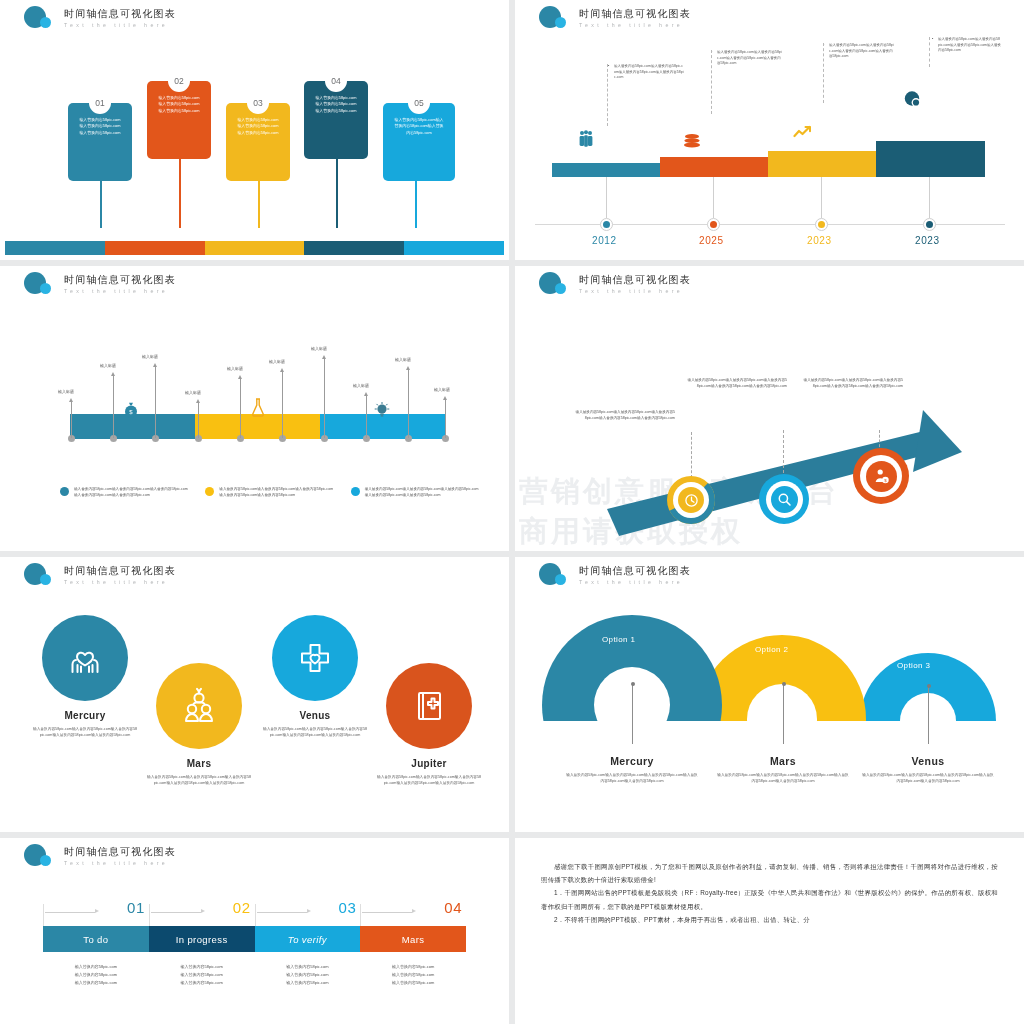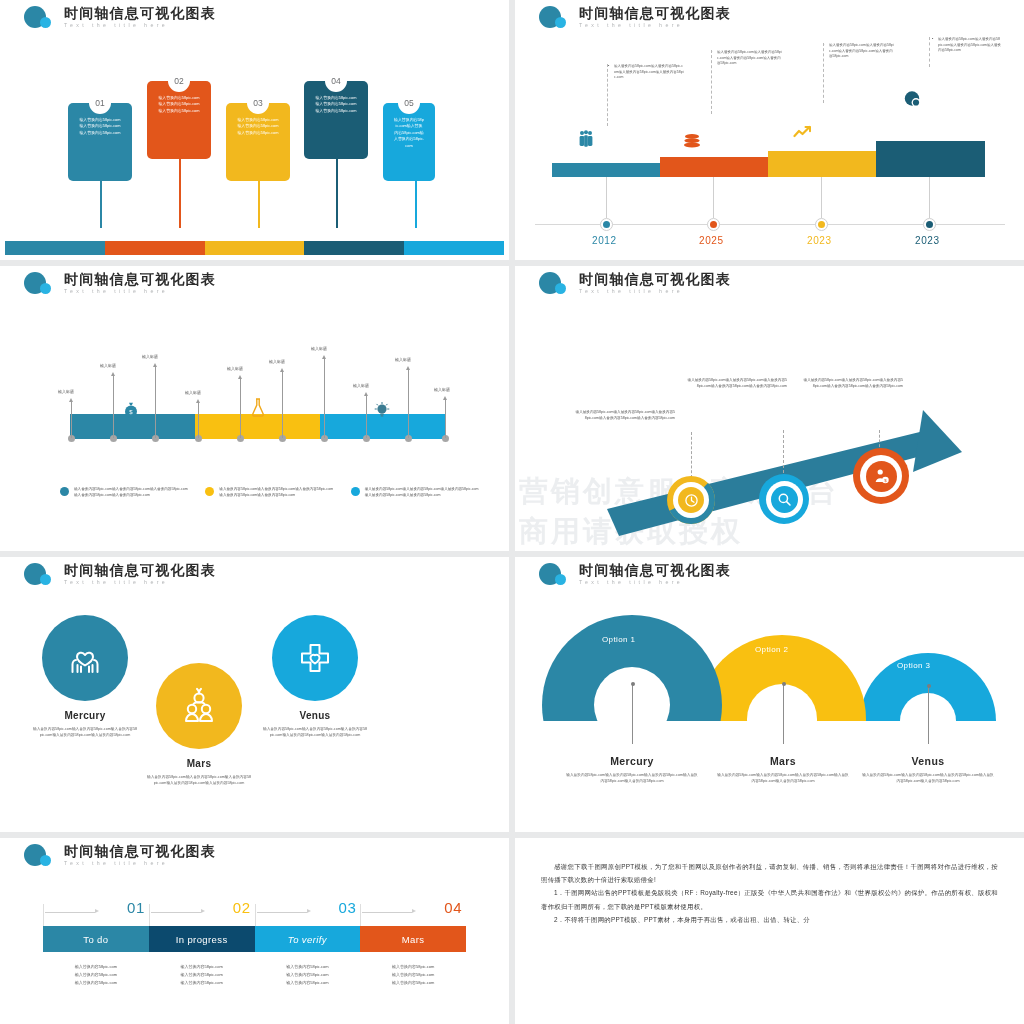--- a/index.html
+++ b/index.html
@@ -30,21 +30,21 @@
   .hdr-logo .big {
     position: absolute; left: 2px; top: 1px; width: 22px; height: 22px;
     border-radius: 50%; background: #2b87a6;
   }
   .hdr-logo .small {
     position: absolute; left: 18px; top: 12px; width: 11px; height: 11px;
     border-radius: 50%; background: #29b3e3;
   }
   .hdr-txt { display: flex; flex-direction: column; justify-content: center; }
   .hdr-title {
-    font-size: 14px; font-weight: bold; color: #2c2c2c; letter-spacing: 1.2px;
+    font-size: 10px; font-weight: normal; color: #2c2c2c; letter-spacing: 1.2px;
     line-height: 13px; white-space: nowrap;
   }
   .hdr-sub {
     font-size: 5.2px; color: #b2b4b6; letter-spacing: 3.4px;
     line-height: 8px; white-space: nowrap; margin-top: 1px;
   }
 
   
   .p1-stage { position: absolute; left: 0; top: 38px; width: 509px; height: 215px; }
   .p1-card {
@@ -227,21 +227,21 @@
         <div class="body">输入替换内容58pic.com输入替换内容58pic.com输入替换内容58pic.com</div>
       </div>
 
       <div class="p1-stem" style="left:336px;top:120px;height:70px;background:#1b5d75;"></div>
       <div class="p1-card" style="left:304px;top:43px;width:64px;height:78px;background:#1b5d75;">
         <div class="p1-badge">04</div>
         <div class="body">输入替换内容58pic.com输入替换内容58pic.com输入替换内容58pic.com</div>
       </div>
 
       <div class="p1-stem" style="left:415px;top:142px;height:48px;background:#17a8dc;"></div>
-      <div class="p1-card" style="left:383px;top:65px;width:52px;height:78px;background:#17a8dc;">
+      <div class="p1-card" style="left:383px;top:65px;width:72px;height:78px;background:#17a8dc;">
         <div class="p1-badge">05</div>
         <div class="body">输入替换内容58pic.com输入替换内容58pic.com输入替换内容58pic.com</div>
       </div>
     </div>
 
     <div class="p1-bar">
       <div style="background:#2b87a6;"></div>
       <div style="background:#e2561b;"></div>
       <div style="background:#f2b81e;"></div>
       <div style="background:#1b5d75;"></div>
@@ -588,20 +588,33 @@
               <g fill="none" stroke="#fff" stroke-width="2" stroke-linejoin="round">
                 <path d="M15.5 7 h9 v8.5 h8.5 v9 h-8.5 v8.5 h-9 v-8.5 H7 v-9 h8.5 Z"></path>
                 <path d="M20 25.5 s-4.5-3 -4.5-5.8 c0-1.9 1.6-3 3-3 c1 0 1.5 0.6 1.5 0.6 s0.5-0.6 1.5-0.6 c1.4 0 3 1.1 3 3 c0 2.8 -4.5 5.8 -4.5 5.8 Z"></path>
               </g>
             </svg>
         </div>
         <div class="p5-name">Venus</div>
         <div class="p5-body">输入替换内容58pic.com输入替换内容58pic.com输入替换内容58pic.com输入替换内容58pic.com输入替换内容58pic.com</div>
       </div>
 
+      <div class="p5-item" style="left:370px;top:68px;">
+        <div class="p5-circ" style="background:#d9541d;">
+          <svg width="40" height="40" viewBox="0 0 40 40">
+              <g fill="none" stroke="#fff" stroke-width="2" stroke-linejoin="round">
+                <rect x="10" y="7" width="21" height="26" rx="1.2"></rect>
+                <path d="M14 7 v26"></path>
+                <path d="M19 16 h3.5 v-3.5 h3 V16 h3.5 v3 H25.5 v3.5 h-3 V19 H19 Z"></path>
+              </g>
+            </svg>
+        </div>
+        <div class="p5-name">Jupiter</div>
+        <div class="p5-body">输入替换内容58pic.com输入替换内容58pic.com输入替换内容58pic.com输入替换内容58pic.com输入替换内容58pic.com</div>
+      </div>
     </div>
   </div>
 
   <div class="panel">
     <div class="hdr">
       <div class="hdr-logo">
         <div class="big"></div>
           <div class="small"></div>
       </div>
       <div class="hdr-txt">

